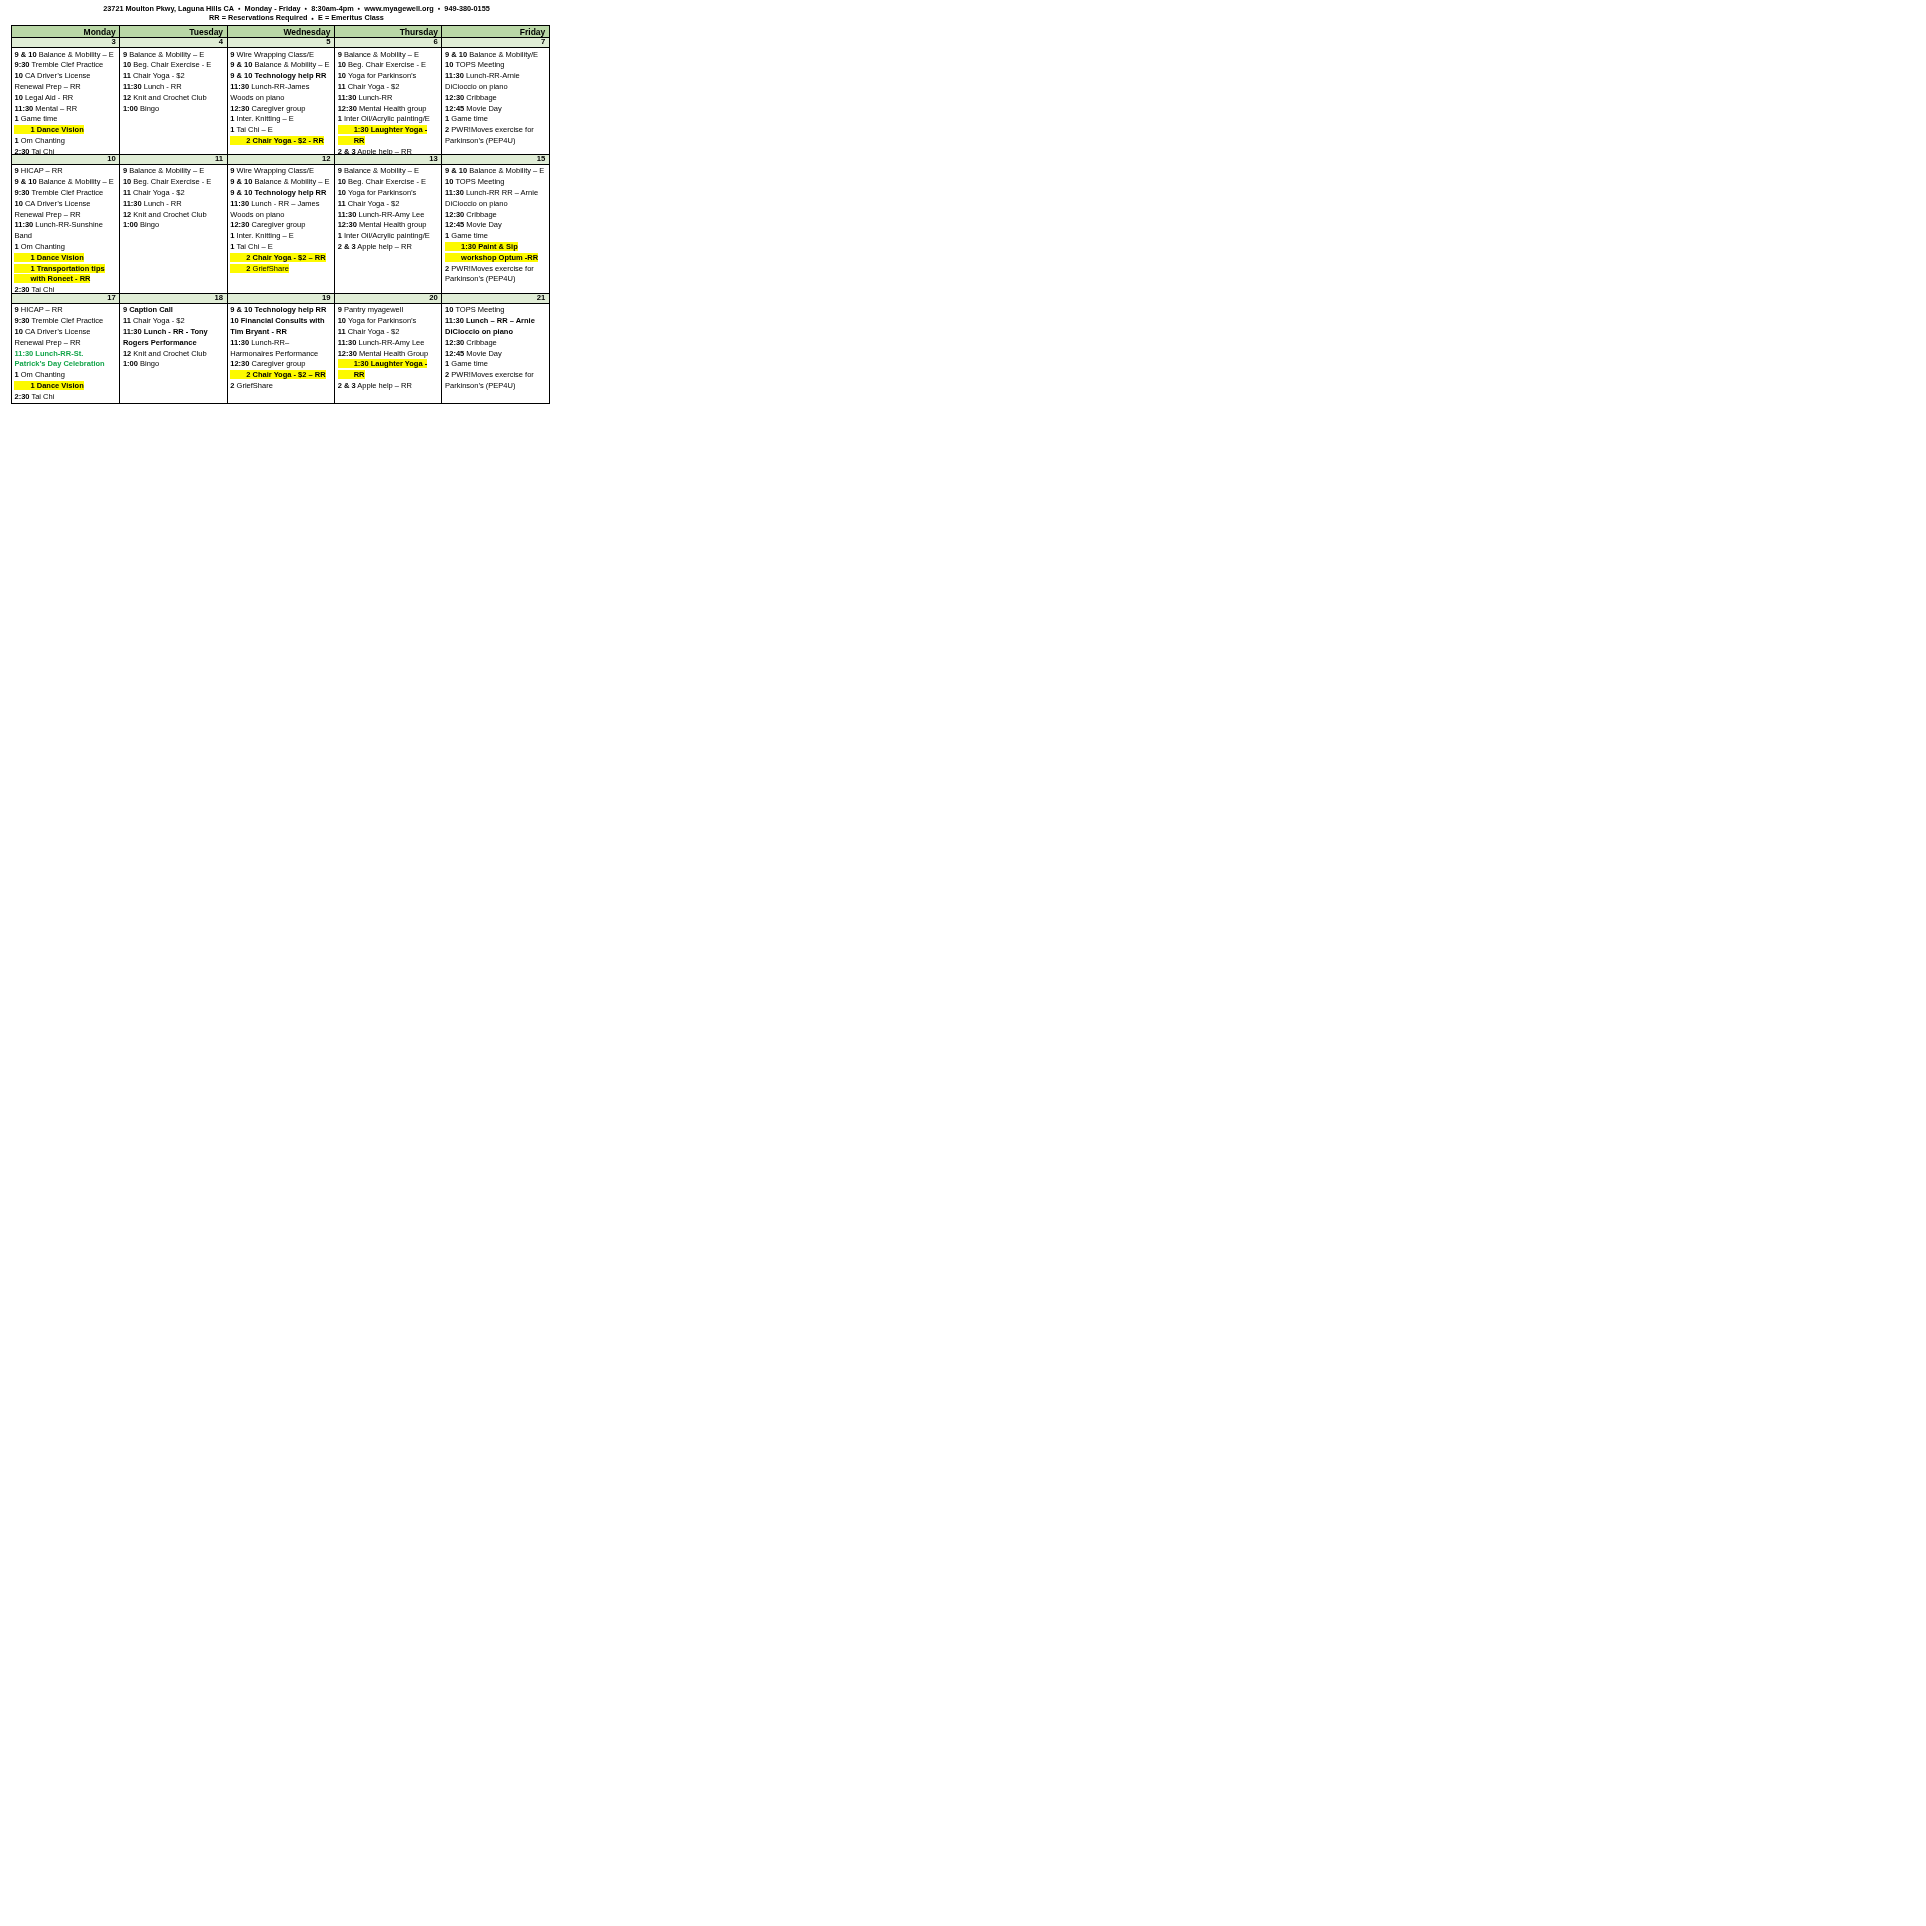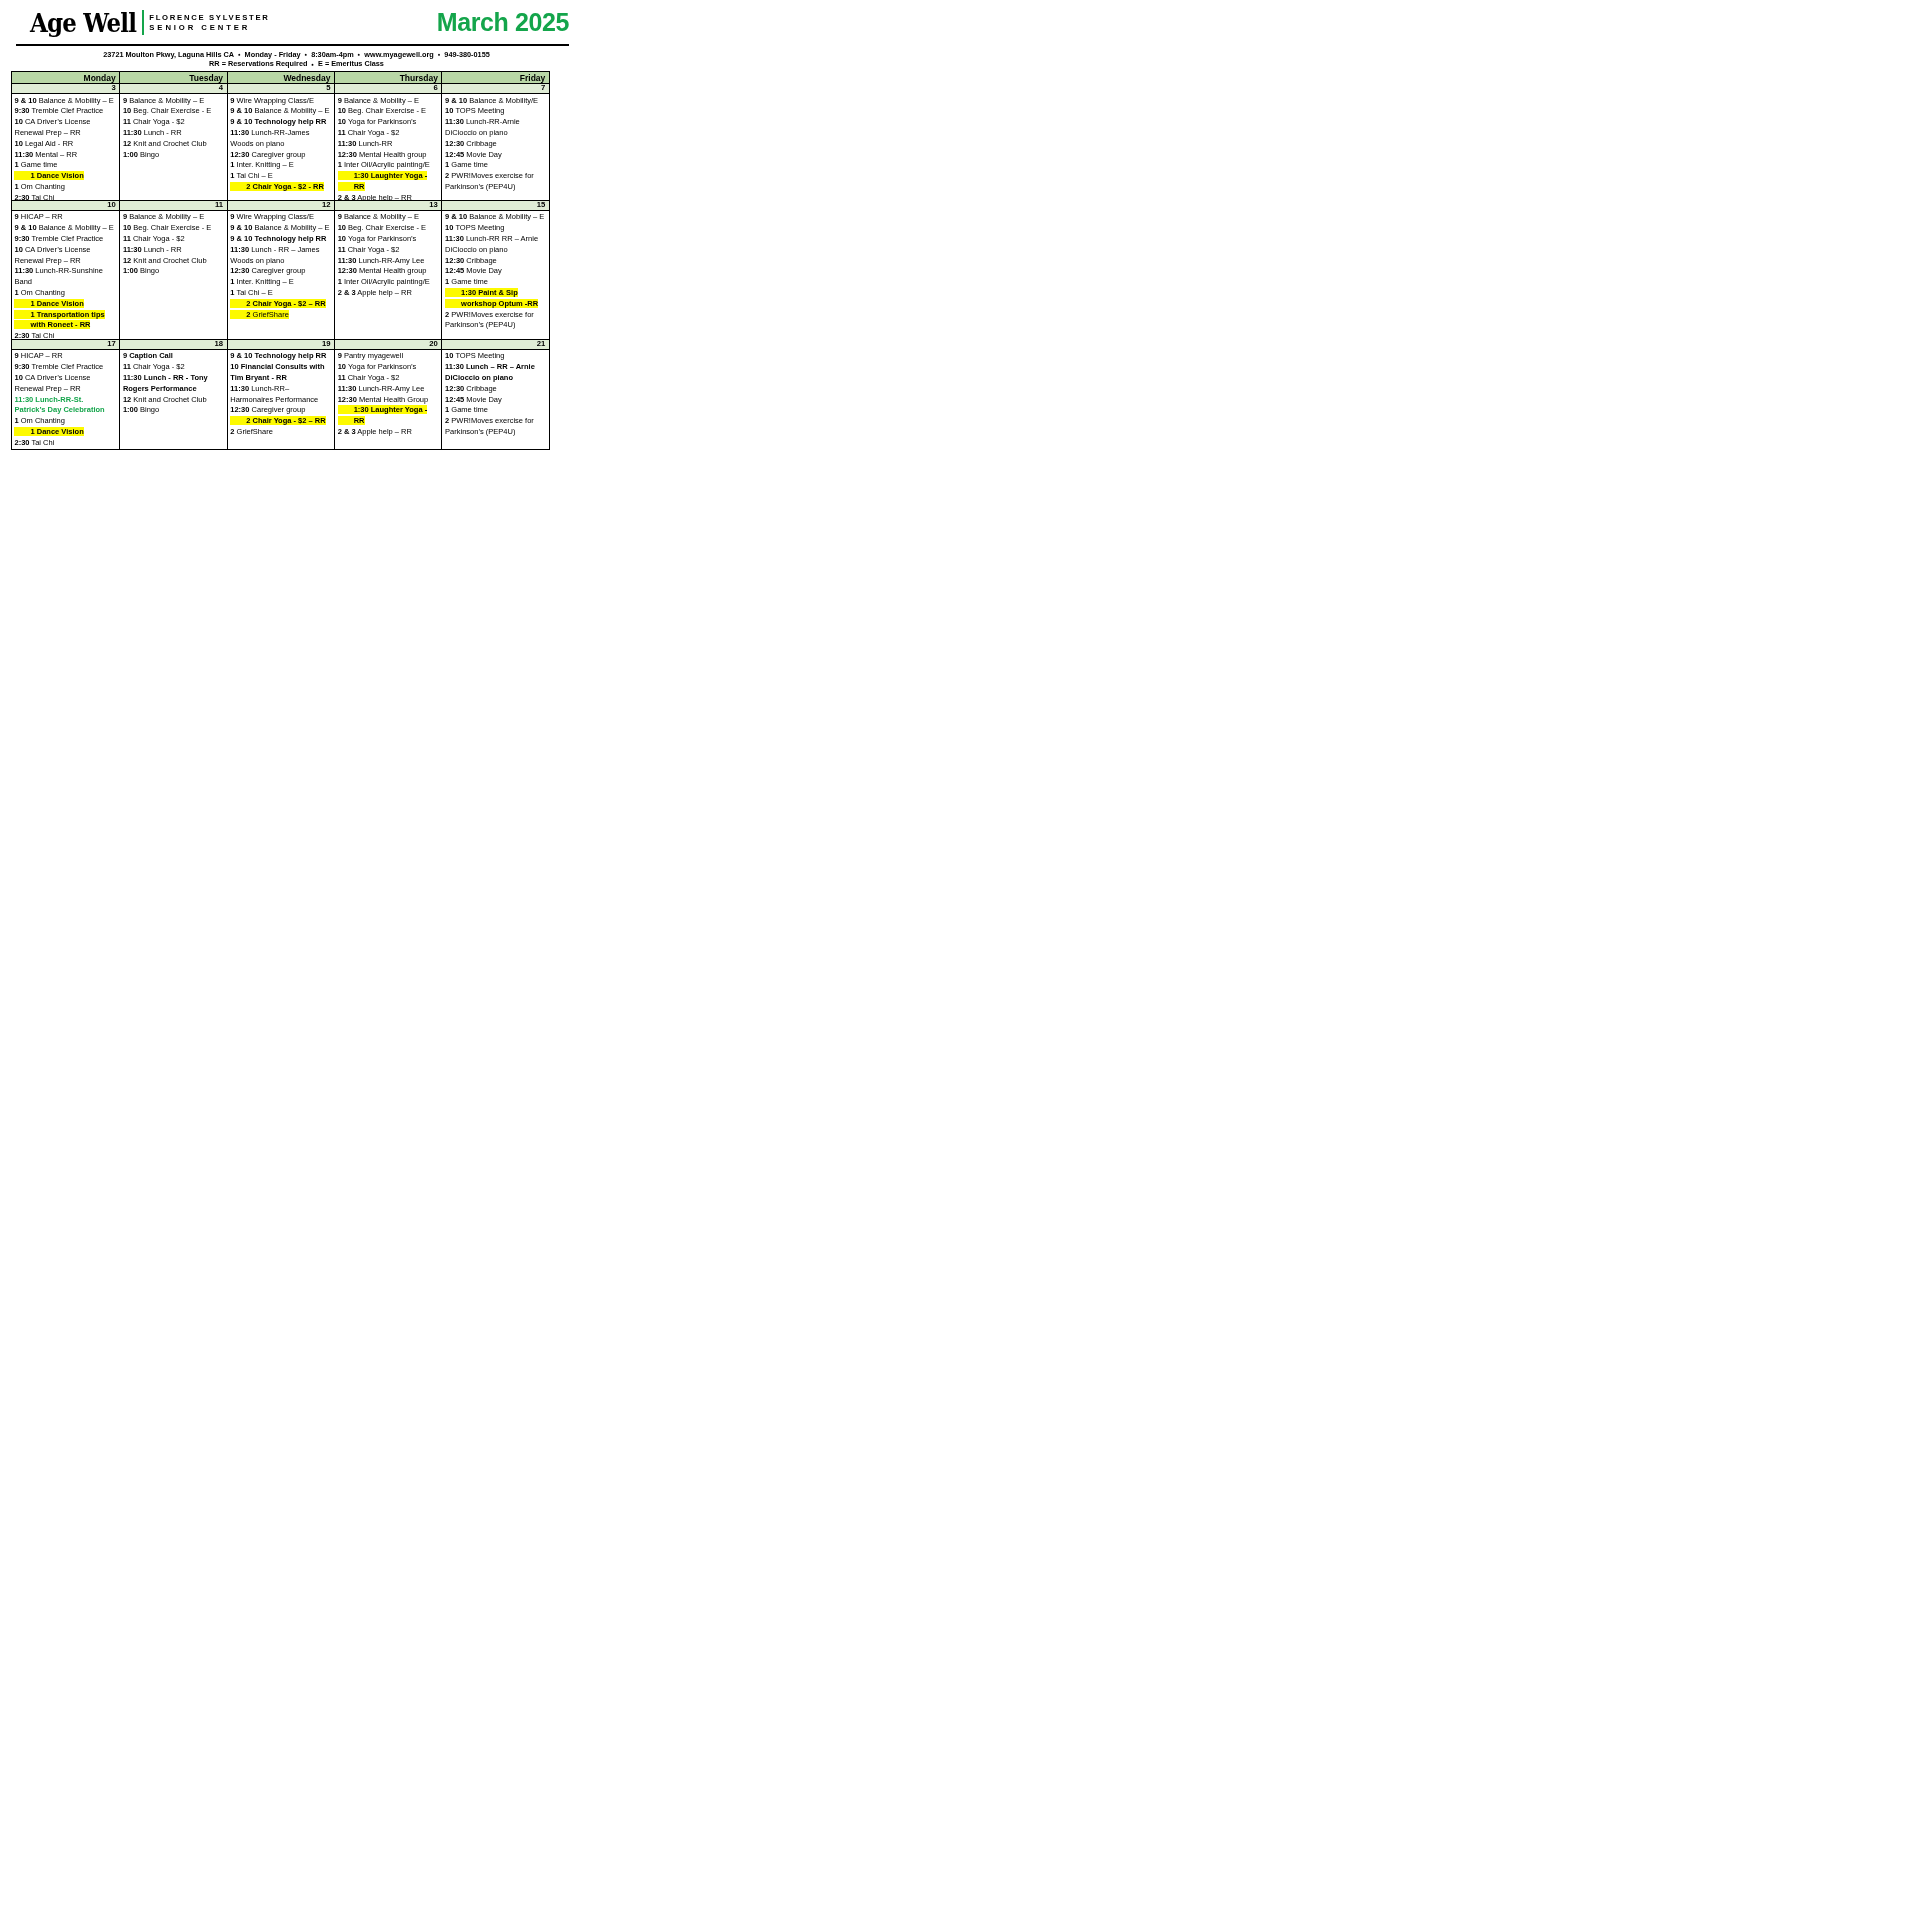--- a/index.html
+++ b/index.html
@@ -67,32 +67,20 @@
     display:flex;align-items:center;justify-content:center;gap:5.4px;
     font-weight:bold;font-style:italic;font-size:7.7px;margin-top:10px;padding-right:3.9px;
   }
   .over svg{display:block;}
 </style>
 </head>
 <body>
 
 <div class="page">
 
-  <div class="header">
-    <div class="logo-wrap">
-      <span class="logo-text">Age Well</span>
-      <span class="logo-divider"></span>
-      <span class="org">
-        <span class="org-line1">FLORENCE SYLVESTER</span>
-        <span class="org-line2">SENIOR CENTER</span>
-      </span>
-    </div>
-    <div class="month-title">March 2025</div>
-    <div class="header-rule"></div>
-  </div>
 
   <div class="info-line"><span class="part">23721 Moulton Pkwy, Laguna Hills CA</span><span class="bullet">●</span><span class="part">Monday - Friday</span><span class="bullet">●</span><span class="part">8:30am-4pm</span><span class="bullet">●</span><span class="part">www.myagewell.org</span><span class="bullet">●</span><span class="part">949-380-0155</span></div>
   <div class="legend-line"><span class="part">RR = Reservations Required</span><span class="bullet">●</span><span class="part">E = Emeritus Class</span></div>
 
   <div class="calendar">
       <div class="row header-row">
         <div class="hcell">Monday</div>
         <div class="hcell">Tuesday</div>
         <div class="hcell">Wednesday</div>
         <div class="hcell">Thursday</div>

